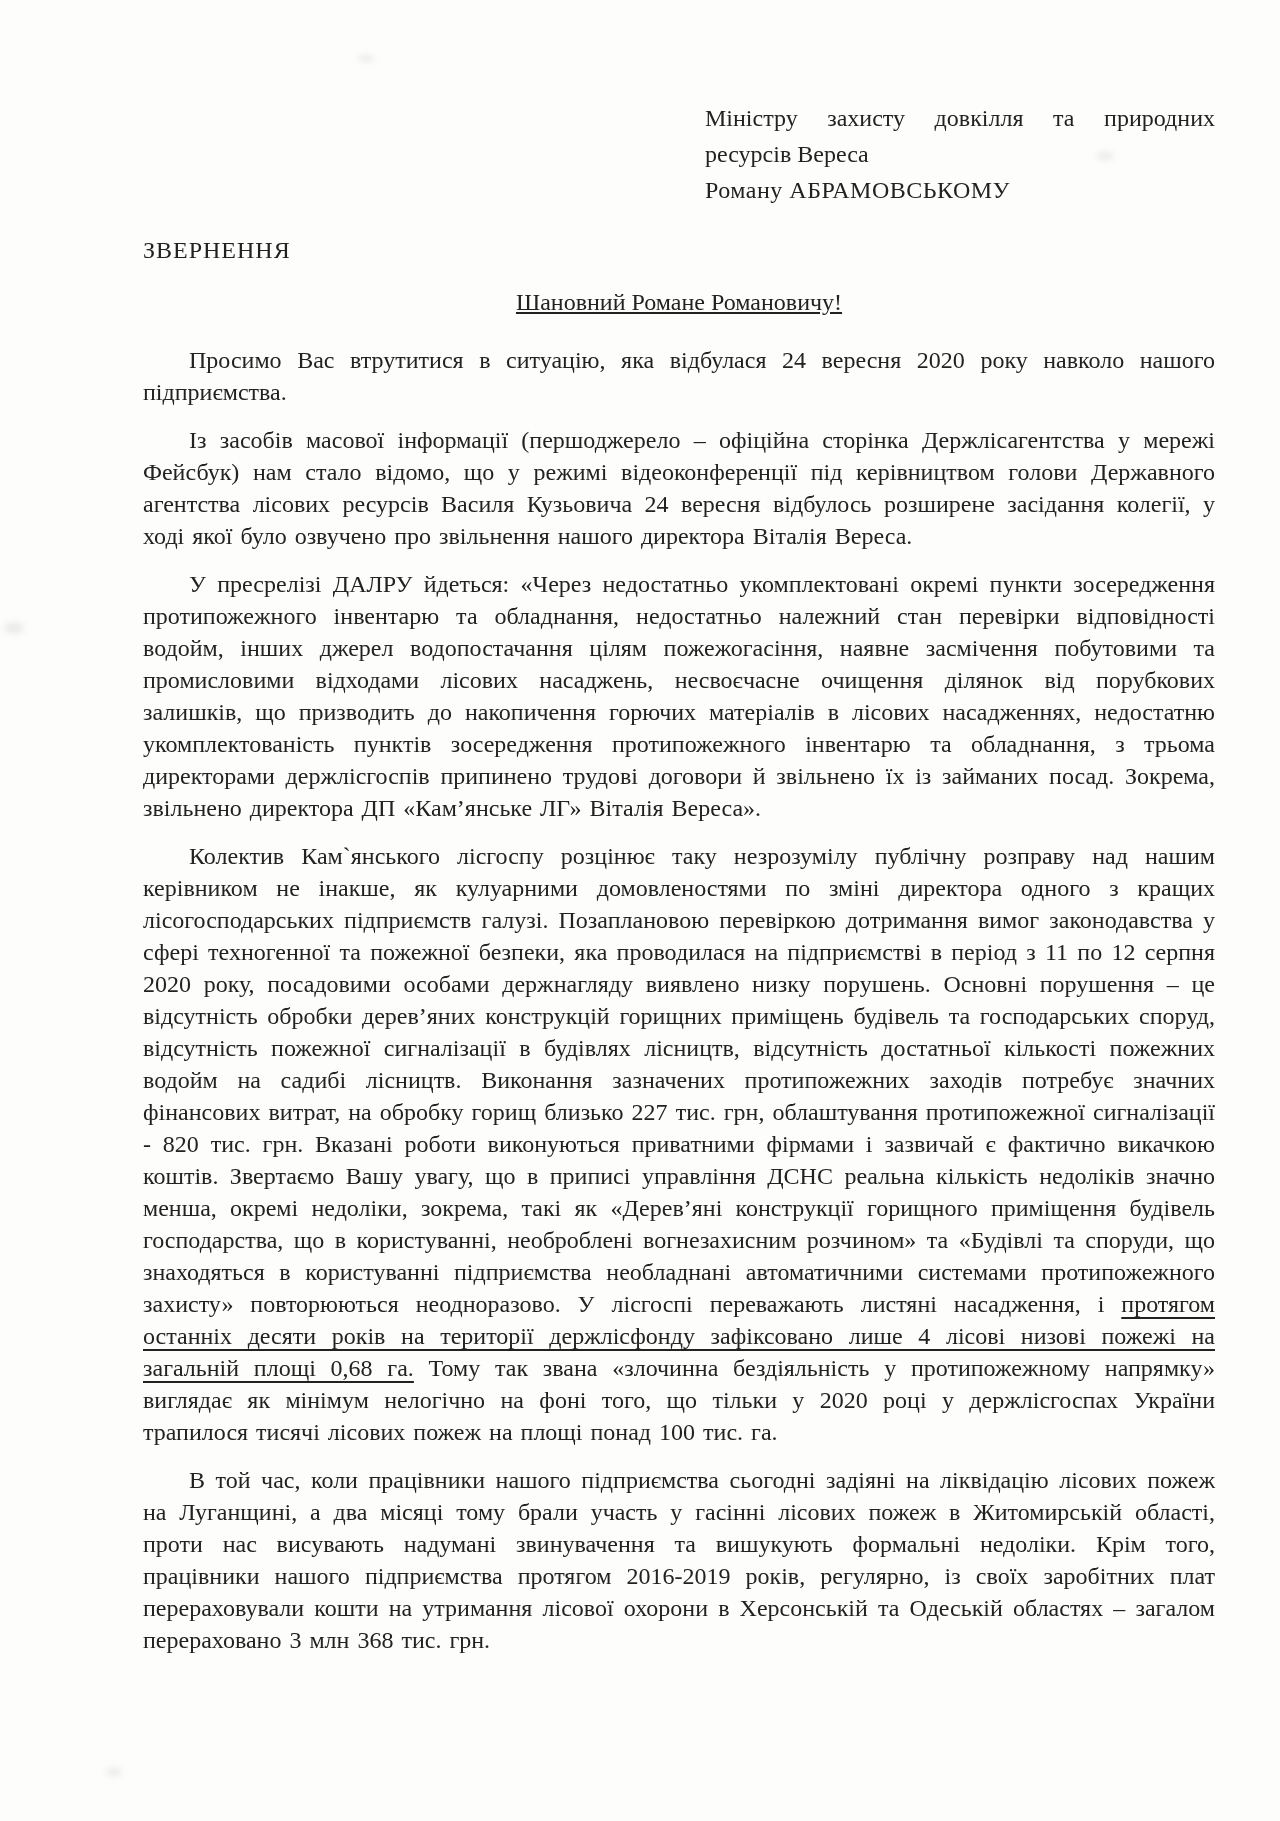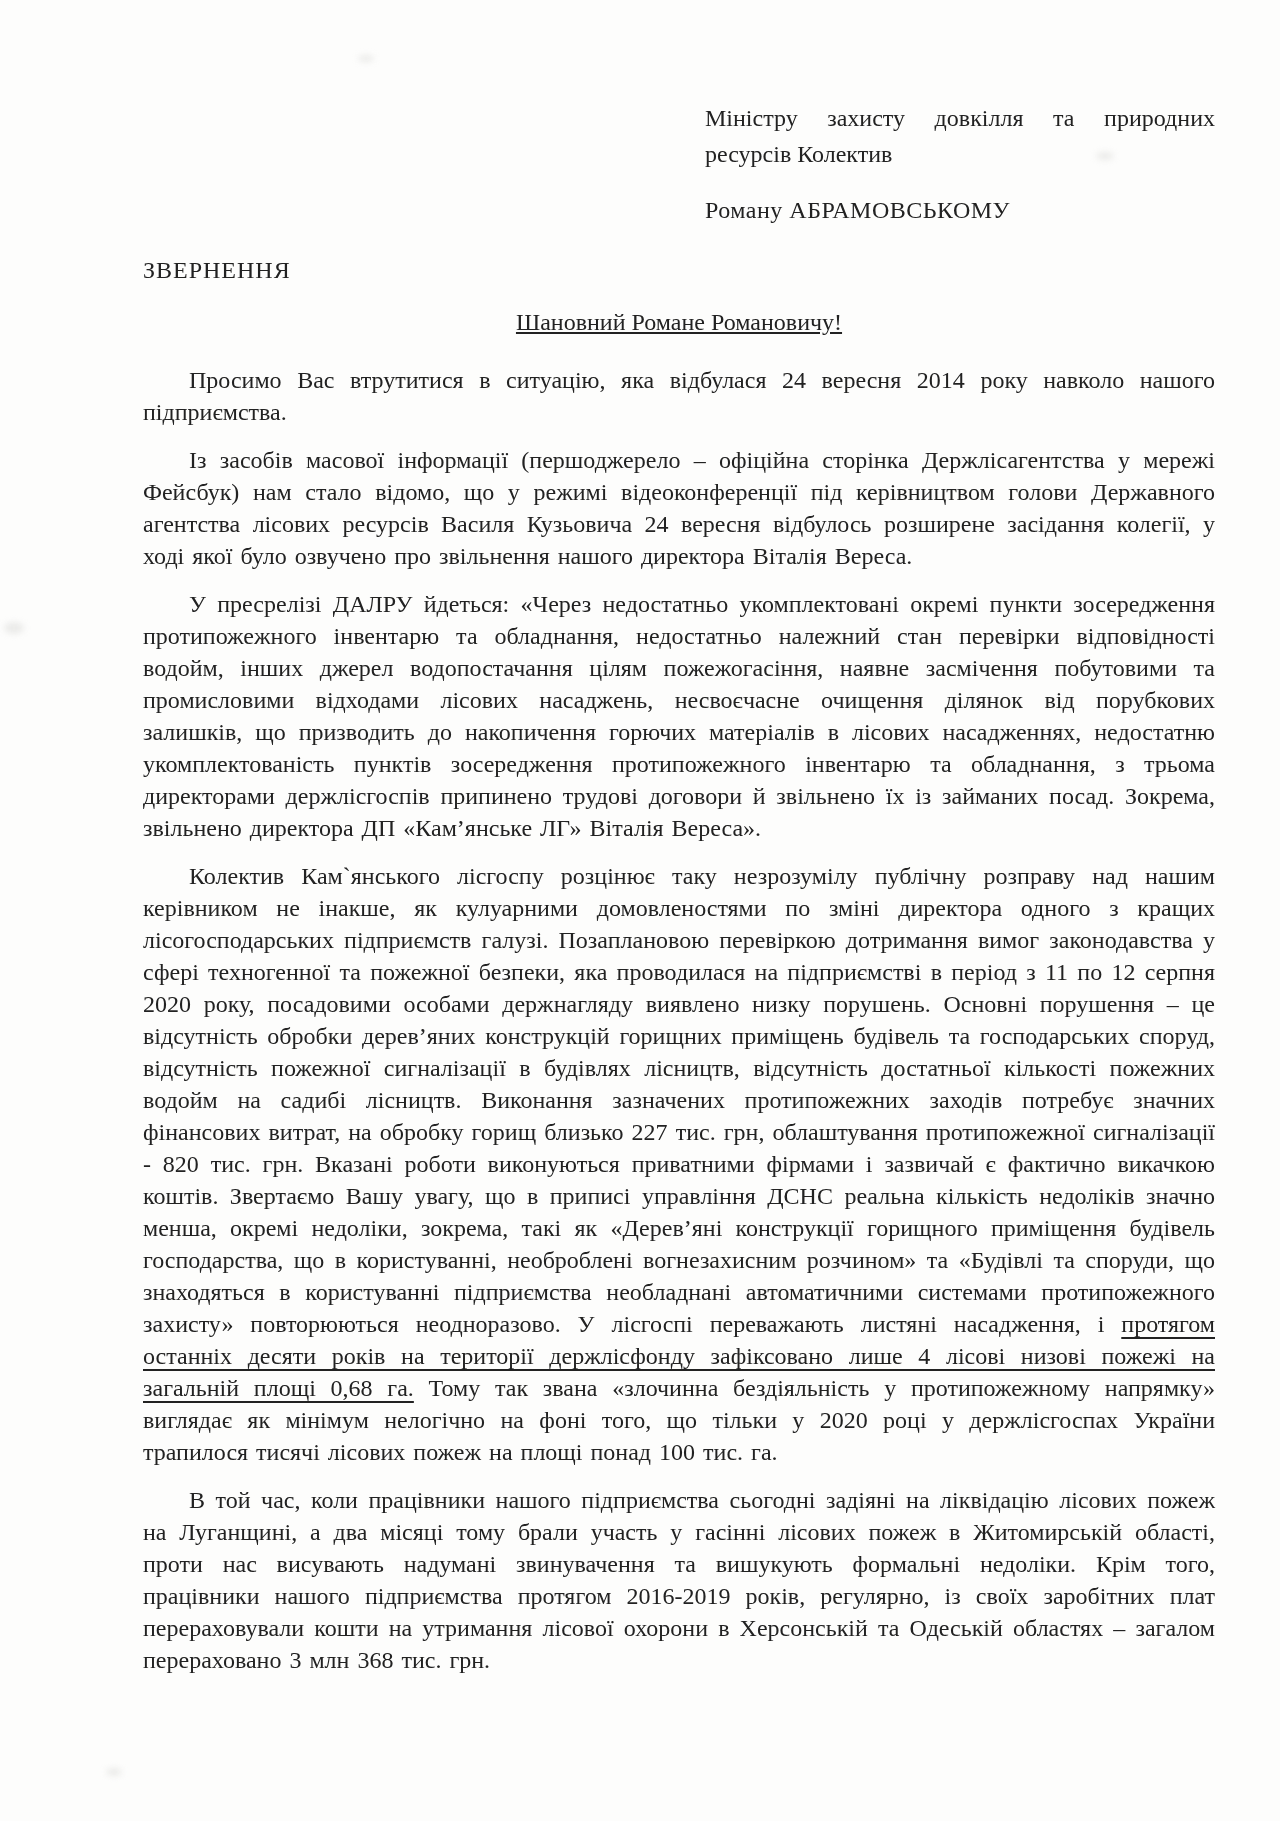--- a/index.html
+++ b/index.html
@@ -31,21 +31,20 @@
     margin-left: 562px;
     width: 510px;
     line-height: 36px;
   }
   .recipient-l1 {
     text-align: justify;
     text-align-last: justify;
   }
   .recipient-name {
     margin-left: 562px;
-    margin-top: 20px;
     line-height: 36px;
     letter-spacing: 0.5px;
   }
   .doc-title {
     margin-top: 24px;
     text-align: left;
     line-height: 36px;
     letter-spacing: 1px;
   }
   .salutation {
@@ -83,31 +82,31 @@
 </style>
 </head>
 <body>
 
 <div class="page">
 
   <div class="content">
 
     <div class="recipient">
       <div class="recipient-l1">Міністру захисту довкілля та природних</div>
-      <div class="recipient-l2">ресурсів Колектив</div>
+      <div class="recipient-l2">ресурсів Вереса</div>
     </div>
 
     <div class="recipient-name">Роману АБРАМОВСЬКОМУ</div>
 
     <div class="doc-title">ЗВЕРНЕННЯ</div>
 
     <div class="salutation">Шановний Романе Романовичу!</div>
 
     <div class="body-paragraphs">
-      <p>Просимо Вас втрутитися в ситуацію, яка відбулася 24 вересня 2014 року навколо нашого підприємства.</p>
+      <p>Просимо Вас втрутитися в ситуацію, яка відбулася 24 вересня 2020 року навколо нашого підприємства.</p>
 
       <p>Із засобів масової інформації (першоджерело – офіційна сторінка Держлісагентства у мережі Фейсбук) нам стало відомо, що у режимі відеоконференції під керівництвом голови Державного агентства лісових ресурсів Василя Кузьовича 24 вересня відбулось розширене засідання колегії, у ході якої було озвучено про звільнення нашого директора Віталія Вереса.</p>
 
       <p>У пресрелізі ДАЛРУ йдеться: «Через недостатньо укомплектовані окремі пункти зосередження протипожежного інвентарю та обладнання, недостатньо належний стан перевірки відповідності водойм, інших джерел водопостачання цілям пожежогасіння, наявне засмічення побутовими та промисловими відходами лісових насаджень, несвоєчасне очищення ділянок від порубкових залишків, що призводить до накопичення горючих матеріалів в лісових насадженнях, недостатню укомплектованість пунктів зосередження протипожежного інвентарю та обладнання, з трьома директорами держлісгоспів припинено трудові договори й звільнено їх із займаних посад. Зокрема, звільнено директора ДП «Кам’янське ЛГ» Віталія Вереса».</p>
 
       <p><span>Колектив Кам`янського лісгоспу розцінює таку незрозумілу публічну розправу над нашим керівником не інакше, як кулуарними домовленостями по зміні директора одного з кращих лісогосподарських підприємств галузі. Позаплановою перевіркою дотримання вимог законодавства у сфері техногенної та пожежної безпеки, яка проводилася на підприємстві в період з 11 по 12 серпня 2020 року, посадовими особами держнагляду виявлено низку порушень. Основні порушення – це відсутність обробки дерев’яних конструкцій горищних приміщень будівель та господарських споруд, відсутність пожежної сигналізації в будівлях лісництв, відсутність достатньої кількості пожежних водойм на садибі лісництв. Виконання зазначених протипожежних заходів потребує значних фінансових витрат, на обробку горищ близько 227 тис. грн, облаштування протипожежної сигналізації - 820 тис. грн. Вказані роботи виконуються приватними фірмами і зазвичай є фактично викачкою коштів. Звертаємо Вашу увагу, що в приписі управління ДСНС реальна кількість недоліків значно менша, окремі недоліки, зокрема, такі як «Дерев’яні конструкції горищного приміщення будівель господарства, що в користуванні, необроблені вогнезахисним розчином» та «Будівлі та споруди, що знаходяться в користуванні підприємства необладнані автоматичними системами протипожежного захисту» повторюються неодноразово. У лісгоспі переважають листяні насадження, і </span><span class="u">протягом останніх десяти років на території держлісфонду зафіксовано лише 4 лісові низові пожежі на загальній площі 0,68 га.</span><span> Тому так звана «злочинна бездіяльність у протипожежному напрямку» виглядає як мінімум нелогічно на фоні того, що тільки у 2020 році у держлісгоспах України трапилося тисячі лісових пожеж на площі понад 100 тис. га.</span></p>
 
       <p>В той час, коли працівники нашого підприємства сьогодні задіяні на ліквідацію лісових пожеж на Луганщині, а два місяці тому брали участь у гасінні лісових пожеж в Житомирській області, проти нас висувають надумані звинувачення та вишукують формальні недоліки. Крім того, працівники нашого підприємства протягом 2016-2019 років, регулярно, із своїх заробітних плат перераховували кошти на утримання лісової охорони в Херсонській та Одеській областях – загалом перераховано 3 млн 368 тис. грн.</p>
     </div>
 

